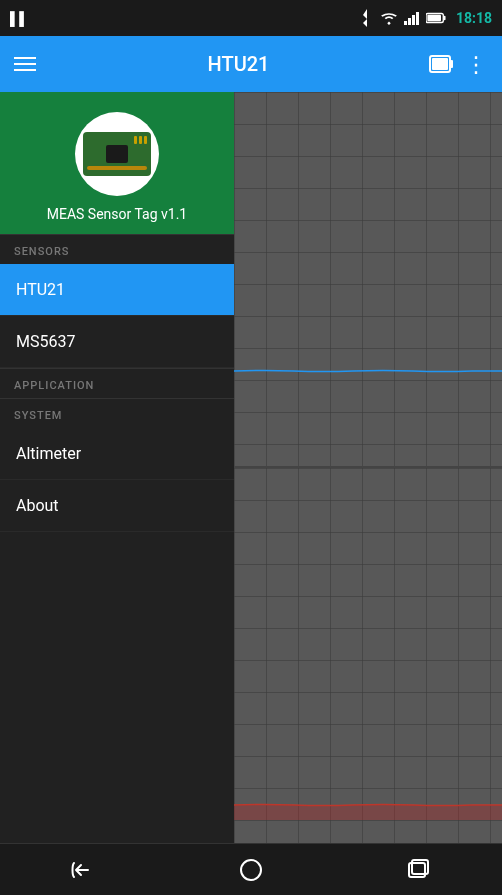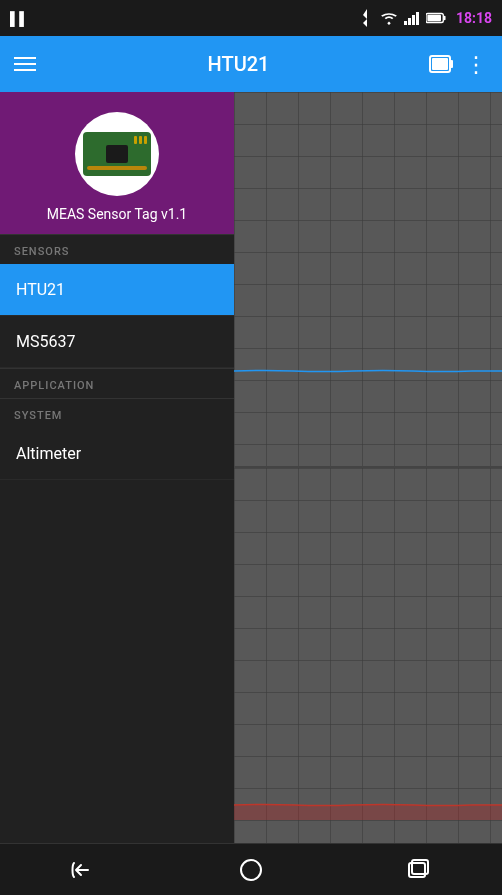--- a/index.html
+++ b/index.html
@@ -22,21 +22,21 @@
       align-items: center;
       justify-content: flex-end;
       padding: 0 10px;
       gap: 6px;
     }
     .status-icon {
       color: white;
       font-size: 13px;
     }
     .status-time {
-      color: #d946ef;
+      color: #14b8a6;
       font-size: 14px;
       font-weight: bold;
       margin-left: 4px;
     }
     .status-left {
       margin-right: auto;
     }
 
     
     #app-bar {
@@ -92,21 +92,21 @@
       flex-shrink: 0;
       overflow-y: auto;
     }
 
     
     #device-header {
       display: flex;
       flex-direction: column;
       align-items: center;
       padding: 20px 16px 12px;
-      background: #701a75;
+      background: #15803d;
     }
     .device-avatar {
       width: 84px;
       height: 84px;
       border-radius: 50%;
       background: white;
       display: flex;
       align-items: center;
       justify-content: center;
       overflow: hidden;
@@ -305,20 +305,23 @@
     <div class="nav-item">
       <span>MS5637</span>
     </div>
 
     <div class="section-header">APPLICATION</div>
 
     <div class="section-header">SYSTEM</div>
     <div class="nav-item">
       <span>Altimeter</span>
     </div>
+    <div class="nav-item">
+      <span>About</span>
+    </div>
 
   </div>
 
   <div id="chart-area">
 
     <div class="chart-section-top">
 
       <div style="position:absolute;inset:0;background-image:linear-gradient(rgba(60,60,60,0.6) 1px, transparent 1px),linear-gradient(90deg,rgba(60,60,60,0.6) 1px, transparent 1px);background-size:32px 32px;background-color:#585858;"></div>
 
       <svg style="position:absolute;bottom:20%;left:0;width:100%;height:40px;" viewBox="0 0 270 40" preserveAspectRatio="none">

